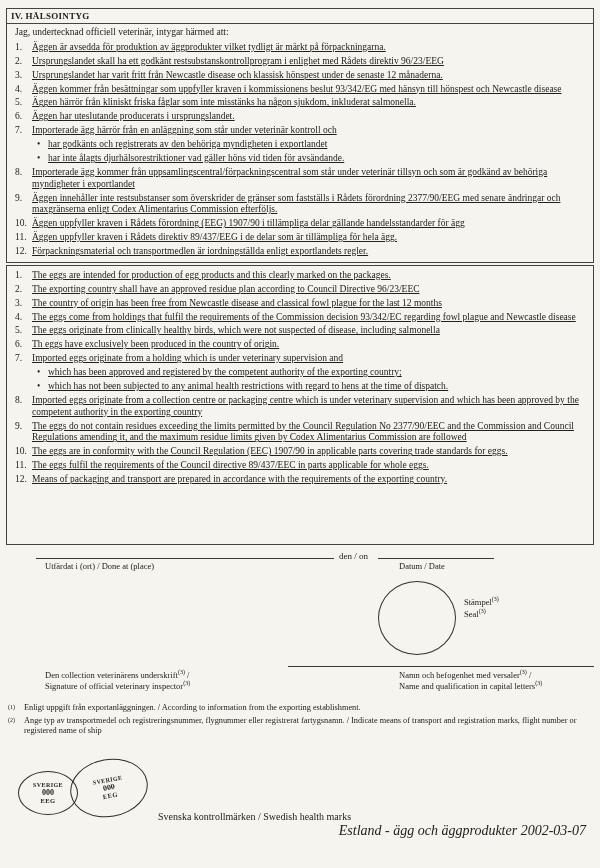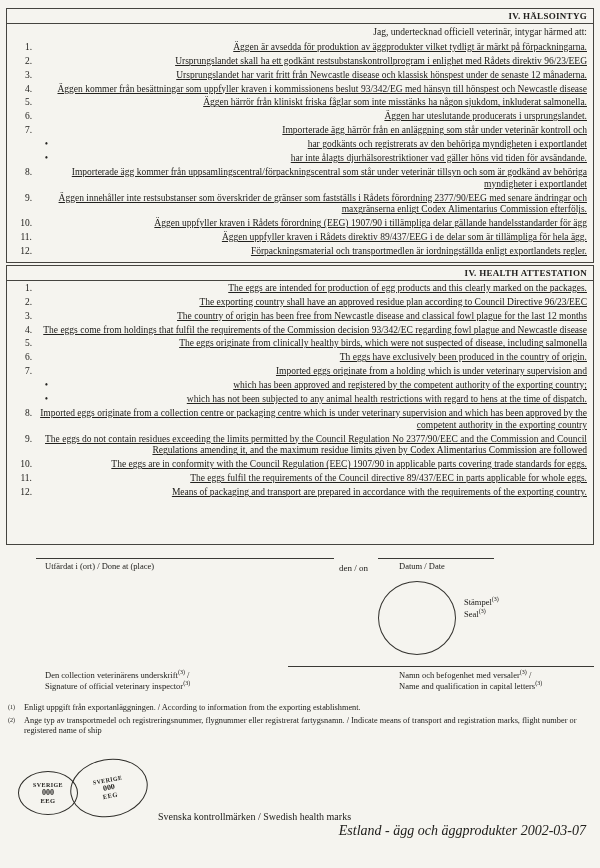--- a/index.html
+++ b/index.html
@@ -7,21 +7,21 @@
   body {
     background:#f5f4ef;
     font-family:"Liberation Serif", serif;
     color:#22211e;
     position:relative;
     overflow:hidden;
   }
   .page { position:absolute; inset:0; padding:8px 6px 0 6px; }
 
   
-  .box { border:1px solid #45443f; padding:2px 6px 4px 6px; margin-bottom:2px; background:transparent;text-align:right; }
+  .box { border:1px solid #45443f; padding:2px 6px 4px 6px; margin-bottom:2px; background:transparent; }
   .box.sv { min-height:244px; }
   .box.en { min-height:280px; }
   .box-heading {
     font-weight:bold; font-size:9px; letter-spacing:.3px;
     margin:-2px -6px 2px -6px; padding:2px 6px 2px 4px;
     border-bottom:1px solid #45443f;
   }
   .intro { font-size:9.5px; line-height:1.25; padding:1px 0 1px 2px; }
   .item { display:flex; font-size:9.5px; line-height:1.25; margin-top:2px; }
   .item .num { width:19px; flex:none; padding-left:2px; }
@@ -139,21 +139,20 @@
         </div>
 
         <div class="item">
           <span class="num">12.</span>
           <span class="txt">Förpackningsmaterial och transportmedlen är iordningställda enligt exportlandets regler.</span>
         </div>
       </div>
   </section>
 
   <section class="box en">
-    <div class="box-heading">IV. HEALTH ATTESTATION</div>
     <div class="items">
 
         <div class="item">
           <span class="num">1.</span>
           <span class="txt">The eggs are intended for production of egg products and this clearly marked on the packages.</span>
         </div>
 
         <div class="item">
           <span class="num">2.</span>
           <span class="txt">The exporting country shall have an approved residue plan according to Council Directive 96/23/EEC</span>
@@ -217,21 +216,21 @@
         <div class="item">
           <span class="num">12.</span>
           <span class="txt">Means of packaging and transport are prepared in accordance with the requirements of the exporting country.</span>
         </div>
       </div>
   </section>
 
   <div class="sig-area">
 
     <span class="hline" style="left:30px; top:11px; width:298px;"></span>
-    <span class="den-on" style="left:333px; top:4px;margin-top:12px;">den / on</span>
+    <span class="den-on" style="left:333px; top:4px;">den / on</span>
     <span class="hline" style="left:372px; top:11px; width:116px;"></span>
 
     <span class="lbl" style="left:2px; top:14px;">Utfärdat i (ort) / Done at (place)</span>
     <span class="lbl" style="left:356px; top:14px;">Datum / Date</span>
 
     <div class="seal-circle"></div>
     <div class="seal-label">
       <div><span>Stämpel</span><sup class="fn">(3)</sup></div>
       <div><span>Seal</span><sup class="fn">(3)</sup></div>
     </div>

